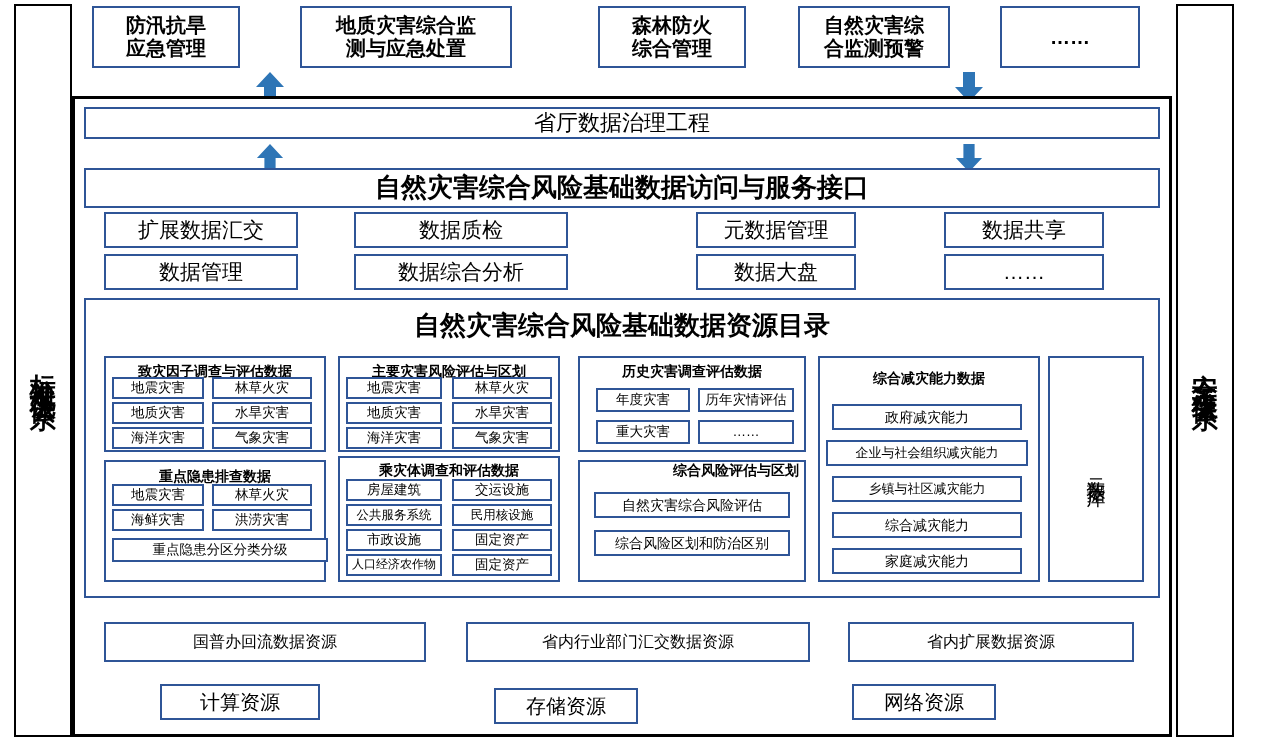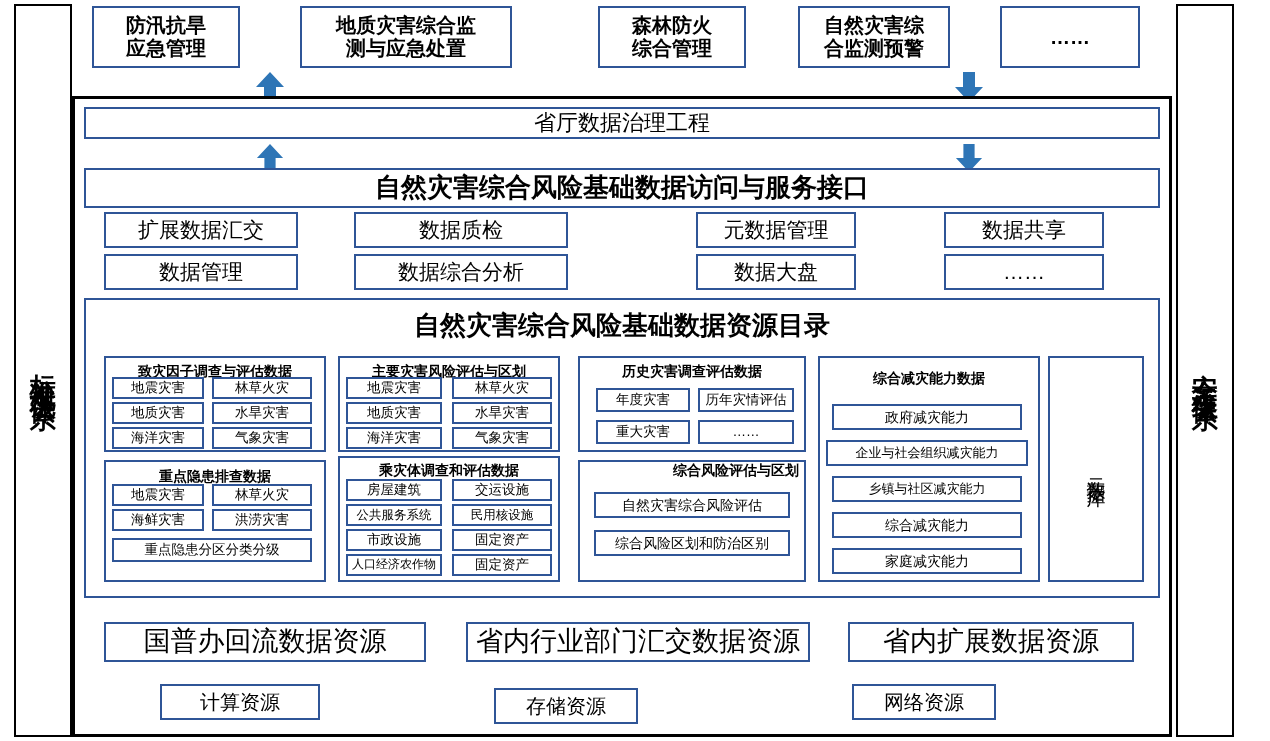--- a/index.html
+++ b/index.html
@@ -75,21 +75,21 @@
   }
   .group-title {
     position: absolute;
     width: 100%;
     text-align: center;
     font-size: 14px;
     font-weight: 700;
   }
   .small-box { font-size: 13.5px; }
   .mid-box { font-size: 14px; }
-  .res-box { font-size: 27px; }
+  .res-box { font-size: 16px; }
   .infra-box { font-size: 20px; }
 
   .meta-db {
     position: absolute;
     box-sizing: border-box;
     border: 2px solid #2f5597;
     background: #ffffff;
     display: flex;
     align-items: center;
     justify-content: center;
@@ -180,21 +180,21 @@
   <div class="box abs small-box" style="left:112px; top:427px; width:92px; height:22px;">海洋灾害</div>
   <div class="box abs small-box" style="left:212px; top:427px; width:100px; height:22px;">气象灾害</div>
 
   <div class="group-box" style="left:104px; top:460px; width:222px; height:122px;">
     <div class="group-title" style="top:6px;">重点隐患排查数据</div>
   </div>
   <div class="box abs small-box" style="left:112px; top:484px; width:92px; height:22px;">地震灾害</div>
   <div class="box abs small-box" style="left:212px; top:484px; width:100px; height:22px;">林草火灾</div>
   <div class="box abs small-box" style="left:112px; top:509px; width:92px; height:22px;">海鲜灾害</div>
   <div class="box abs small-box" style="left:212px; top:509px; width:100px; height:22px;">洪涝灾害</div>
-  <div class="box abs small-box" style="left:112px; top:538px; width:200px; height:24px;">重点隐患分区分类分级</div>
+  <div class="box abs small-box" style="left:112px; top:538px; width:216px; height:24px;">重点隐患分区分类分级</div>
 
   <div class="group-box" style="left:338px; top:356px; width:222px; height:96px;">
     <div class="group-title" style="top:5px;">主要灾害风险评估与区划</div>
   </div>
   <div class="box abs small-box" style="left:346px; top:377px; width:96px; height:22px;">地震灾害</div>
   <div class="box abs small-box" style="left:452px; top:377px; width:100px; height:22px;">林草火灾</div>
   <div class="box abs small-box" style="left:346px; top:402px; width:96px; height:22px;">地质灾害</div>
   <div class="box abs small-box" style="left:452px; top:402px; width:100px; height:22px;">水旱灾害</div>
   <div class="box abs small-box" style="left:346px; top:427px; width:96px; height:22px;">海洋灾害</div>
   <div class="box abs small-box" style="left:452px; top:427px; width:100px; height:22px;">气象灾害</div>

